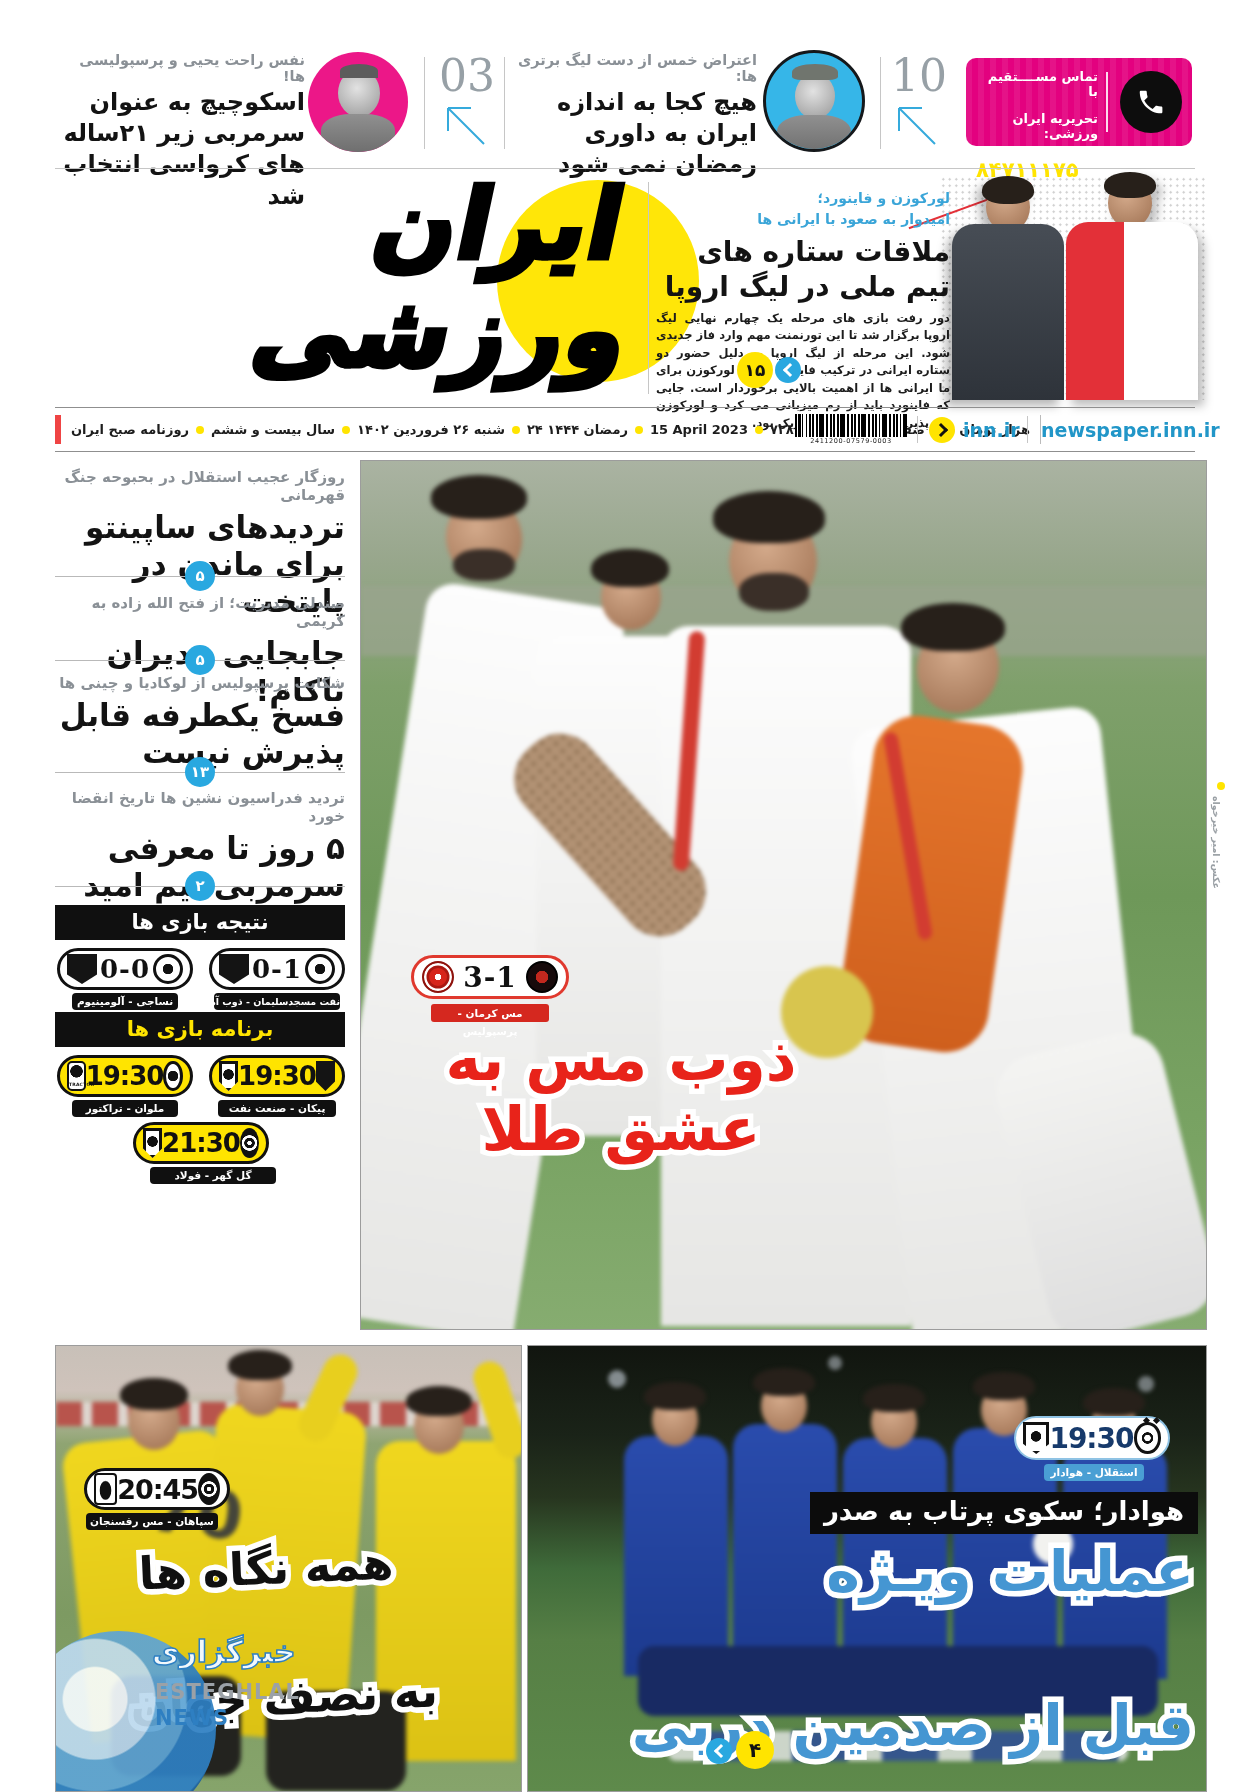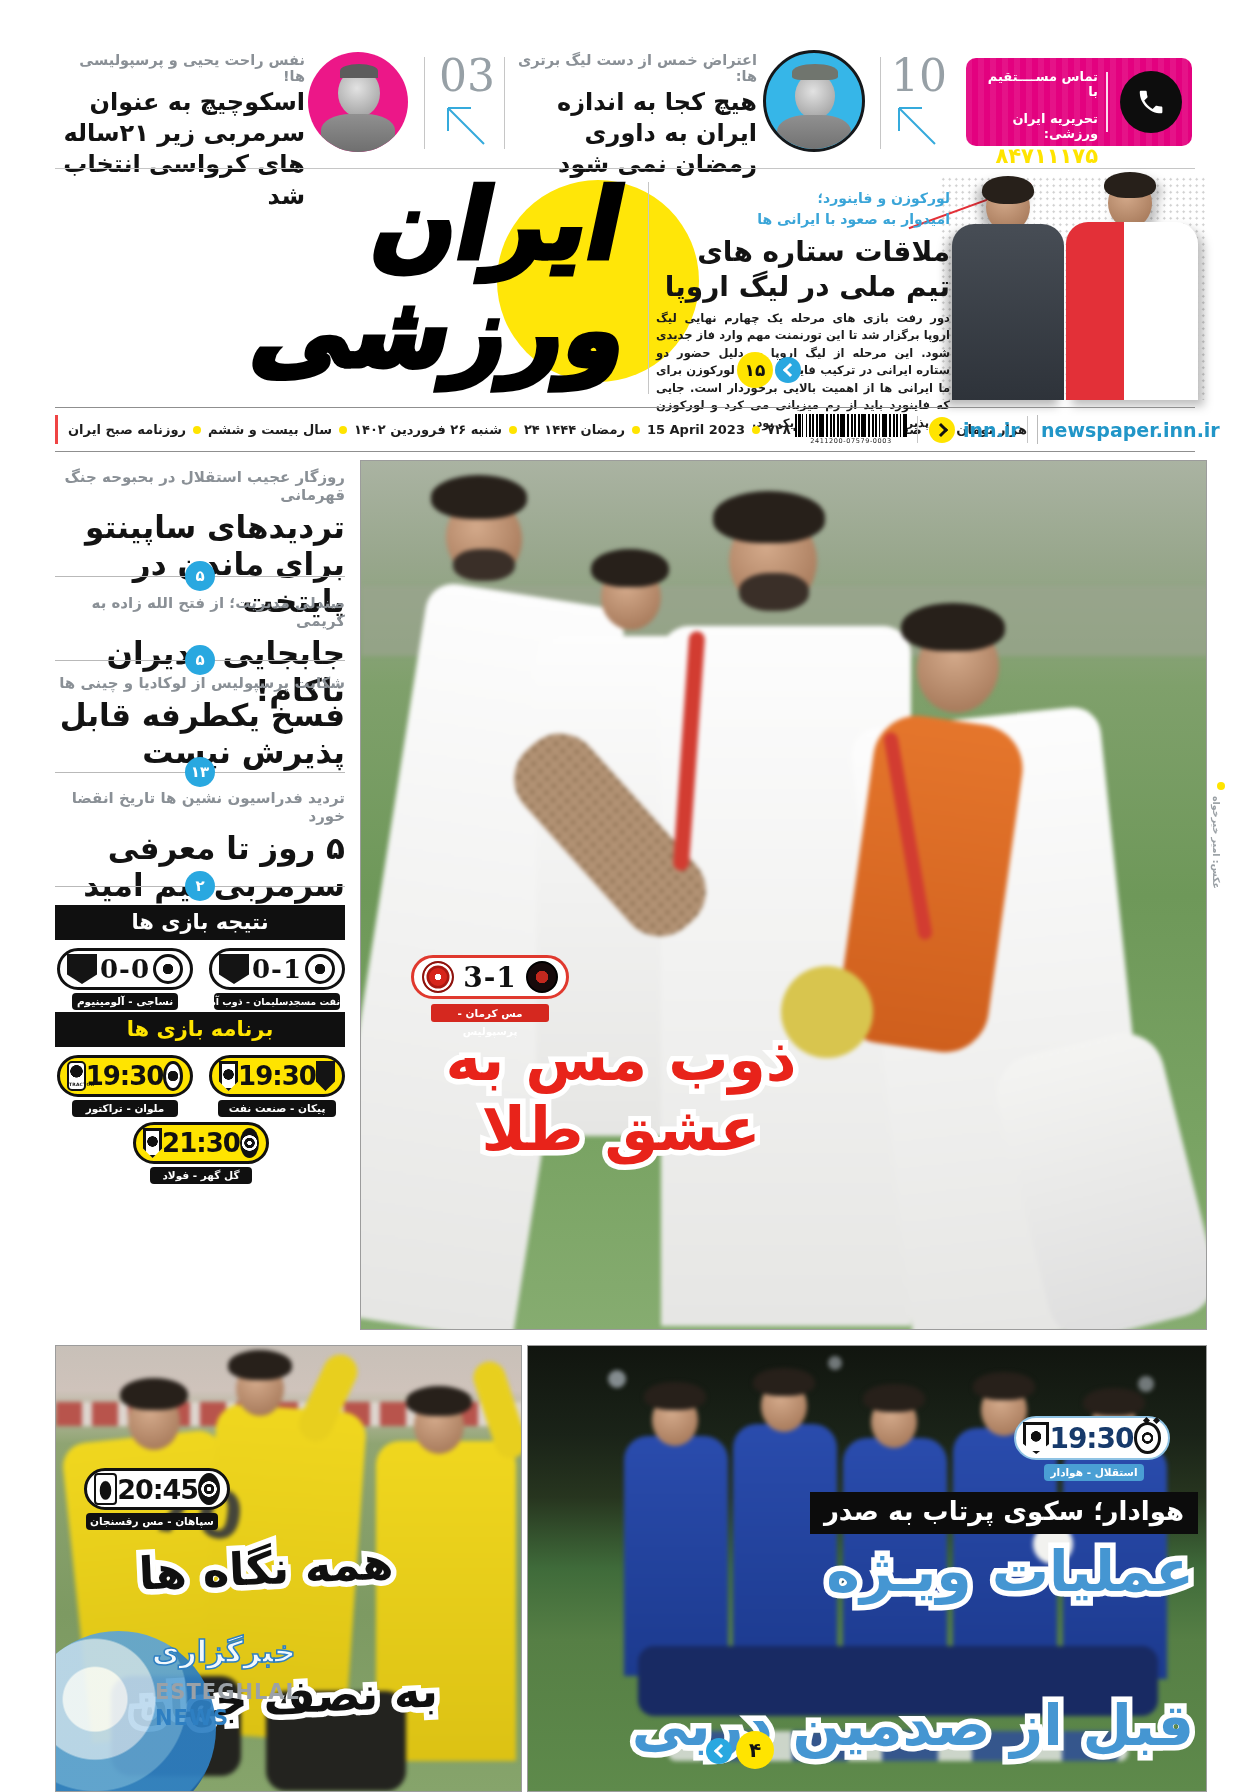--- a/index.html
+++ b/index.html
@@ -90,21 +90,21 @@
   <div class="abs" style="left:966px;top:58px;width:226px;height:88px;border-radius:10px;background:#e3017f;background-image:repeating-linear-gradient(90deg,rgba(255,255,255,.07) 0 6px,rgba(0,0,0,0) 6px 12px);">
     <div class="abs circ flexc" style="right:10px;top:13px;width:62px;height:62px;background:#0d0d0d;">
       <svg width="30" height="30" viewBox="0 0 24 24">
           <path d="M6.6 10.8c1.5 2.9 3.8 5.2 6.7 6.7l2.2-2.2c.3-.3.7-.4 1.1-.3 1.1.4 2.3.6 3.5.6.6 0 1 .4 1 1V20c0 .6-.4 1-1 1C11 21 3 13 3 3.9 3 3.4 3.4 3 4 3h3.6c.6 0 1 .4 1 1 0 1.2.2 2.4.6 3.5.1.4 0 .8-.3 1.1l-2.3 2.2z" fill="#fff"></path>
         </svg>
     </div>
     <div class="abs" style="right:84px;top:14px;width:2px;height:60px;background:rgba(255,255,255,.85);"></div>
     <div class="abs rtl" style="right:94px;left:10px;top:11px;">
       <div style="color:#fff;font-size:13px;font-weight:bold;">تماس مســــتقیم با</div>
       <div style="color:#fff;font-size:13px;font-weight:bold;margin-top:12px;">تحریریه ایران ورزشی:</div>
-      <div style="color:#ffe400;font-size:21px;font-weight:900;margin-top:3px;direction:ltr;text-align:right;letter-spacing:1px;">۸۴۷۱۱۱۷۵</div>
+      <div style="color:#ffe400;font-size:21px;font-weight:900;margin-top:17px;direction:ltr;text-align:left;letter-spacing:1px;">۸۴۷۱۱۱۷۵</div>
     </div>
   </div>
 
   <div class="abs hline" style="left:55px;top:168px;width:1140px;"></div>
   <div class="abs circ" style="left:497px;top:180px;width:202px;height:202px;background:#ffe608;"></div>
   <div class="abs rtl" style="right:628px;top:176px;font-size:97px;line-height:1;font-weight:900;color:#000;-webkit-text-stroke:5px #000;transform:skewX(-12deg);">ایران</div>
   <div class="abs rtl" style="right:622px;top:282px;font-size:99px;line-height:1;font-weight:900;color:#000;-webkit-text-stroke:5px #000;transform:skewX(-12deg);">ورزشی</div>
 
   <div class="abs" style="left:648px;top:176px;width:557px;height:224px;">
     <div class="abs vline" style="left:0;top:6px;height:212px;"></div>
@@ -125,21 +125,21 @@
       <div style="color:#3aa5d8;font-size:14px;font-weight:bold;line-height:1.5;">امیدوار به صعود با ایرانی ها</div>
       <div class="hl" style="font-size:28px;line-height:1.25;margin-top:4px;">ملاقات ستاره های</div>
       <div class="hl" style="font-size:28px;line-height:1.25;">تیم ملی در لیگ اروپا</div>
       <div style="font-size:11.5px;color:#1c1c1c;line-height:1.52;text-align:justify;margin-top:6px;font-weight:bold;">دور رفت بازی های مرحله یک چهارم نهایی لیگ اروپا برگزار شد تا این تورنمنت مهم وارد فاز جدیدی شود. این مرحله از لیگ اروپا به دلیل حضور دو ستاره ایرانی در ترکیب فاینورد و بایر لورکوزن برای ما ایرانی ها از اهمیت بالایی برخوردار است. جایی که فاینورد باید از رم میزبانی می کرد و لورکوزن هم پذیرای رویال یونیون بلژیک بود.</div>
     </div>
     <div class="abs page-circle" style="left:89px;top:176px;width:36px;height:36px;font-size:17px;">۱۵</div>
     <div class="abs chev-circle" style="left:127px;top:181px;width:26px;height:26px;"></div>
   </div>
 
   <div class="abs" style="left:55px;top:407px;width:1140px;height:45px;border-top:1px solid #8f8f8f;border-bottom:1px solid #8f8f8f;">
-    <div class="abs" style="left:0;top:7px;height:29px;display:flex;align-items:center;gap:7px;padding:0 10px;border-left:3px solid #ef4444;border-right:1px solid #bbb;">
+    <div class="abs" style="left:0;top:7px;height:29px;display:flex;align-items:center;gap:7px;padding:0 10px;border-left:6px solid #ef4444;border-right:1px solid #bbb;">
       <span style="font-size:13px;font-weight:bold;color:#1d1d1d;">روزنامه صبح ایران</span>
       <i class="circ" style="width:8px;height:8px;background:#ffe400;"></i>
       <span style="font-size:13px;font-weight:bold;color:#1d1d1d;">سال بیست و ششم</span>
       <i class="circ" style="width:8px;height:8px;background:#ffe400;"></i>
       <span style="font-size:13px;font-weight:bold;color:#1d1d1d;">شنبه ۲۶ فروردین ۱۴۰۲</span>
       <i class="circ" style="width:8px;height:8px;background:#ffe400;"></i>
       <span style="font-size:13px;font-weight:bold;color:#1d1d1d;">۲۴ رمضان ۱۴۴۴</span>
       <i class="circ" style="width:8px;height:8px;background:#ffe400;"></i>
       <span style="font-size:13px;font-weight:bold;color:#1d1d1d;">15 April 2023</span>
       <i class="circ" style="width:8px;height:8px;background:#ffe400;"></i>
@@ -215,21 +215,21 @@
       </span>
     <span class="time">19:30</span>
     <span class="crest c1"></span>
   </div>
   <div class="abs plabel" style="left:72px;top:1100px;width:106px;">ملوان - تراکتور</div>
   <div class="abs pill yellow" style="left:133px;top:1122px;width:136px;height:42px;">
     <span class="crest c3"></span>
     <span class="time">21:30</span>
     <span class="crest c9"></span>
   </div>
-  <div class="abs plabel" style="left:150px;top:1167px;width:102px;">گل گهر - فولاد</div>
+  <div class="abs plabel" style="left:150px;top:1167px;width:126px;">گل گهر - فولاد</div>
 
   <div class="abs" style="left:360px;top:460px;width:847px;height:870px;border:1px solid #9c9c9c;overflow:hidden;background:linear-gradient(180deg,#aab3a2 0,#97a68b 12%,#7fa06b 26%,#6e9859 50%,#79a363 78%,#86ac70 100%);">
     <div class="art">
       <i class="abs" style="left:0;top:125px;width:847px;height:70px;background:#9aa48e;opacity:.7;"></i>
       <i class="body-w" style="left:10px;top:130px;width:200px;height:740px;transform:rotate(9deg);"></i>
       <i class="head" style="left:85px;top:35px;width:76px;height:84px;transform:rotate(-8deg);"></i>
       <i class="hair" style="left:70px;top:14px;width:96px;height:44px;"></i>
       <i class="abs" style="left:92px;top:88px;width:62px;height:32px;border-radius:45%;background:#3a2f28;"></i>
       <i class="body-w" style="left:175px;top:175px;width:180px;height:500px;"></i>
       <i class="head" style="left:240px;top:103px;width:60px;height:66px;"></i>

